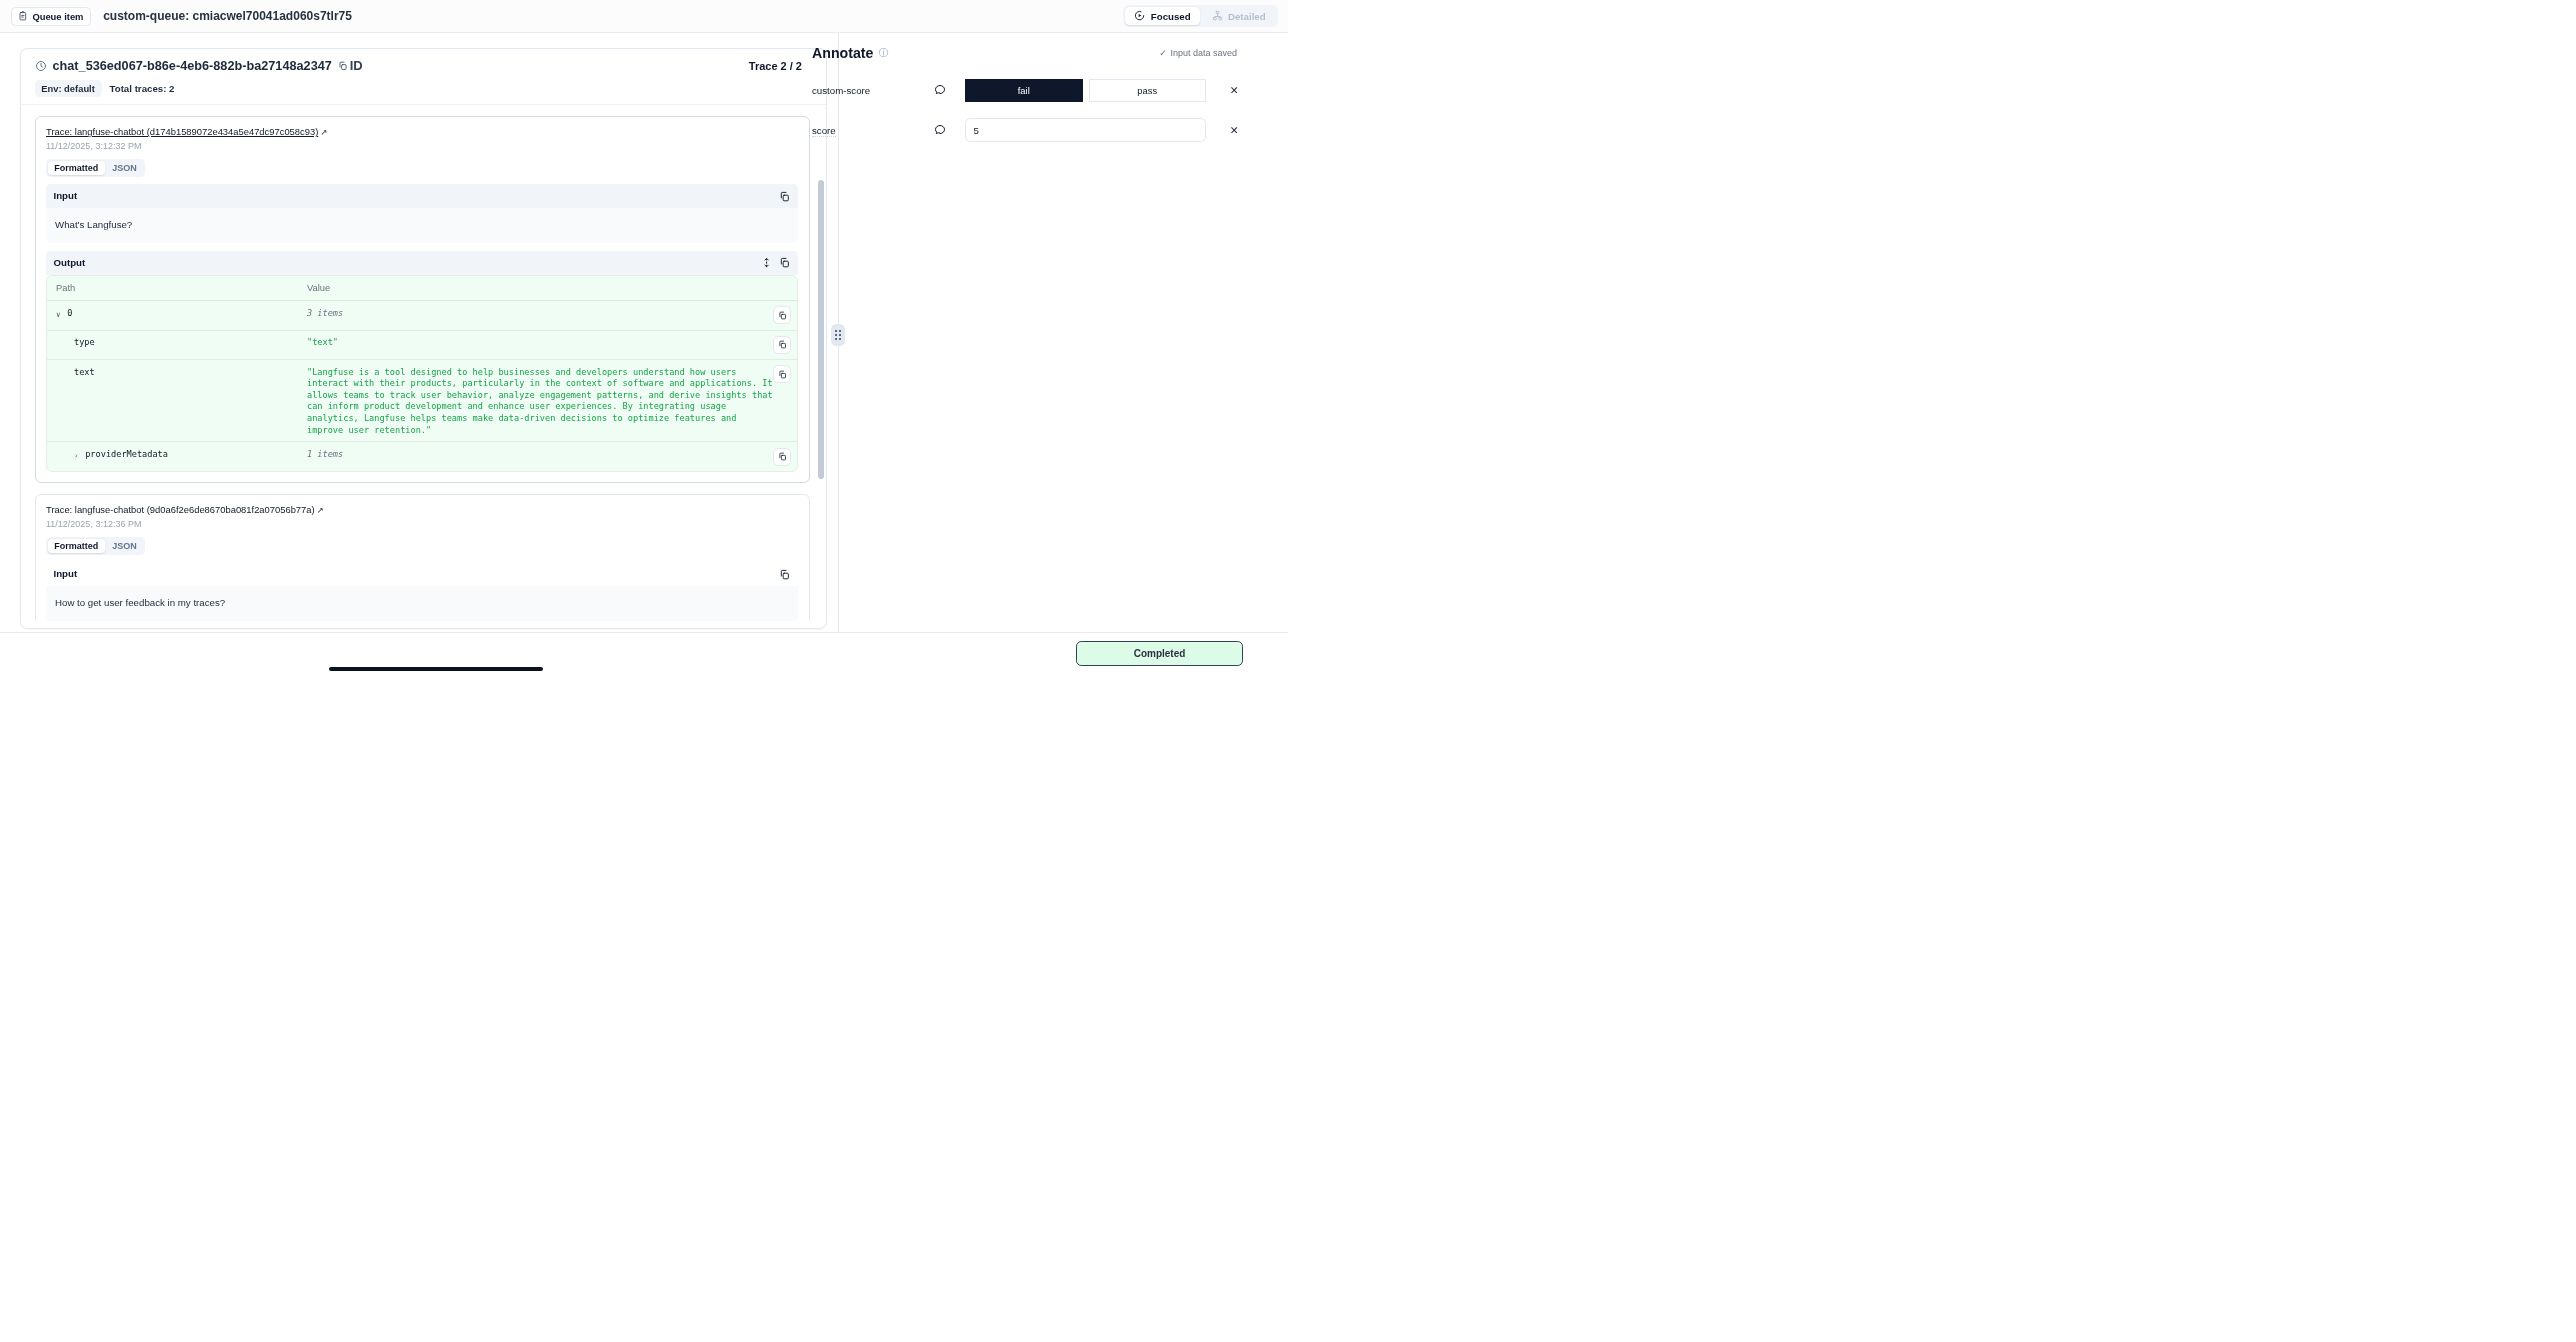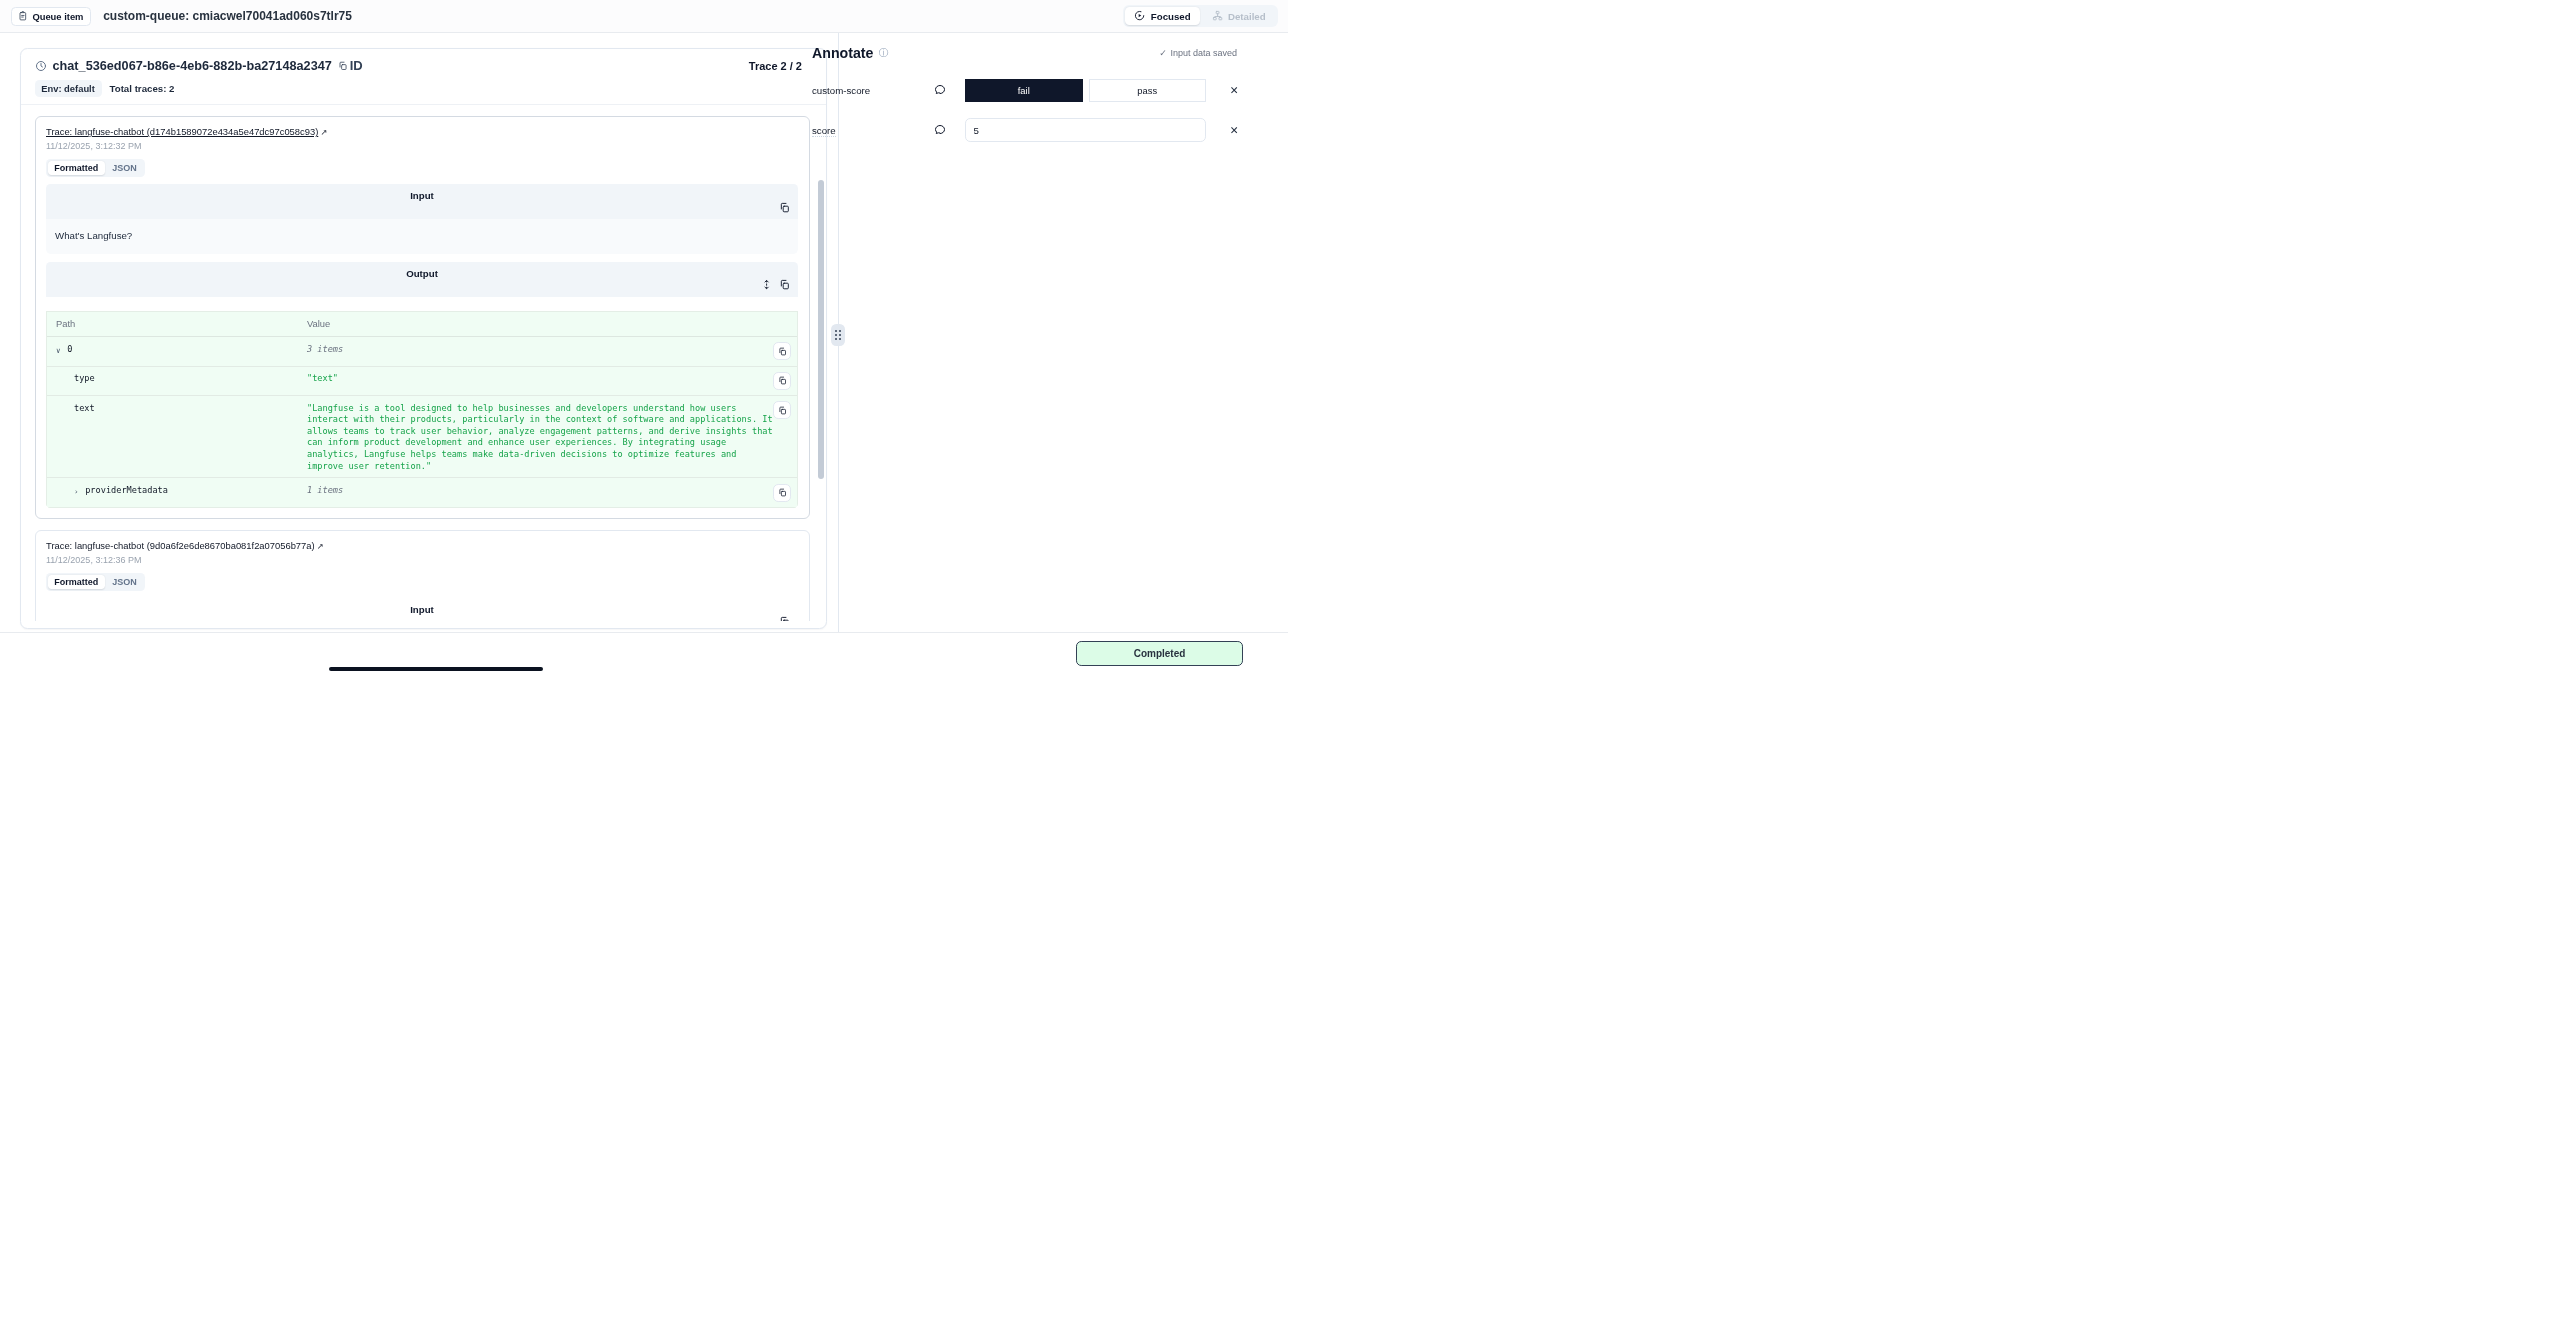--- a/index.html
+++ b/index.html
@@ -47,31 +47,31 @@
   .trace-link { font-size:9.4px; color:#111827; text-decoration:underline; cursor:pointer; }
   .trace-card.second .trace-link { text-decoration:none; }
   .trace-link .ext { text-decoration:none; display:inline-block; margin-left:2.2px; font-size:8.2px; }
   .trace-ts { margin-top:3px; font-size:9px; color:#9aa3af; }
   .fmt-toggle { margin-top:8.2px; display:inline-flex; background:#f1f5f9; border-radius:4.5px; padding:1.5px; gap:0.7px; }
   .fmt-toggle .seg { border:none; background:transparent; padding:2.2px 6.7px; font-size:9px; font-weight:600; color:#64748b;
             border-radius:3.7px; cursor:pointer; font-family:"Liberation Sans", sans-serif; }
   .fmt-toggle .seg.active { background:#fff; color:#0f172a; box-shadow:0 0.7px 1.5px rgba(15,23,42,.12); }
 
   .io-section { margin-top:7.5px; border-radius:4.5px; overflow:hidden; }
-  .io-head { display:flex; align-items:center; padding:6px 7.5px;flex-direction:column; }
+  .io-head { display:flex; padding:6px 7.5px; }
   .io-head.tint { background:#f1f5f9; }
   .io-head.plain { background:#fff; }
   .io-title { font-size:9.7px; font-weight:700; color:#0f172a; }
   .io-actions { margin-left:auto; display:flex; align-items:center; gap:6px; }
   .io-actions .ibtn { background:transparent; border:none; color:#0f172a; cursor:pointer; width:12px; height:12px; padding:0; }
   .io-actions svg { width:11.2px; height:11.2px; display:block; }
   .io-body { background:#f8fafc; padding:10.5px 9px 13.5px 9px; font-size:9.7px; color:#1e293b; border-radius:0 0 4.5px 4.5px; }
 
   
-  .out-table { margin-top:14px; background:#f0fdf4; border:0.7px solid #e4eee6; border-radius:0; overflow:hidden; }
+  .out-table { margin-top:0; background:#f0fdf4; border:0.7px solid #e4eee6; border-radius:6px; overflow:hidden; }
   .ot-headrow { display:flex; padding:6.7px 9px; border-bottom:0.7px solid #dde7e0; }
   .ot-h { font-size:9.4px; color:#6b7280; }
   .ot-h.path { width:251px; flex:0 0 auto; }
   .ot-row { display:flex; padding:5.2px 6px 5.2px 9px; border-bottom:0.7px solid #e2ebe4; align-items:flex-start; }
   .ot-row:last-child { border-bottom:none; }
   .mono { font-family:"DejaVu Sans Mono", monospace; font-size:8.6px; line-height:11.6px; color:#111827; }
   .ot-path { width:251px; flex:0 0 auto; display:flex; align-items:flex-start; gap:3.7px; padding-top:1.5px; }
   .ot-path .chev { color:#475569; font-size:7.5px; width:7.5px; display:inline-block; transform:translateY(0.7px); }
   .ot-path.ind1 { padding-left:18px; }
   .ot-val { flex:1 1 auto; padding-top:1.5px; white-space:pre-wrap; word-break:break-word; max-width:479px; }

